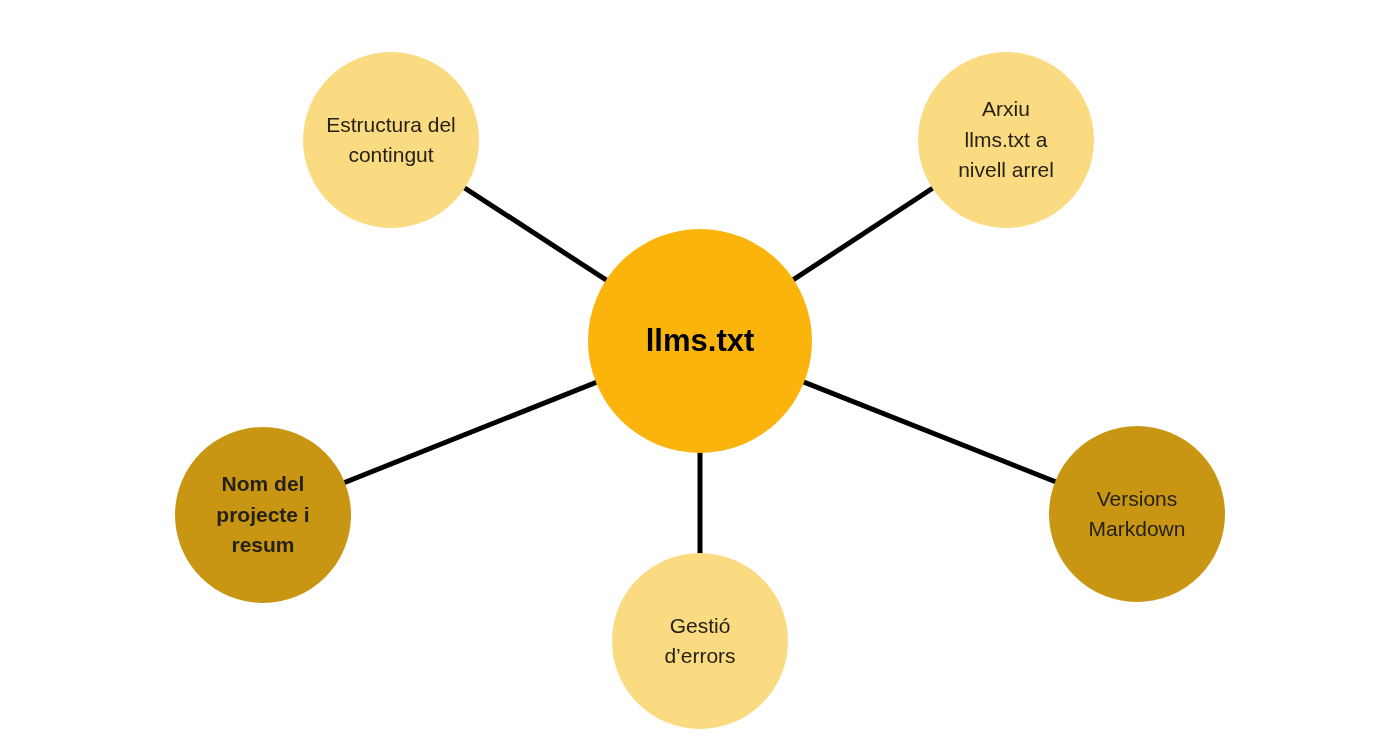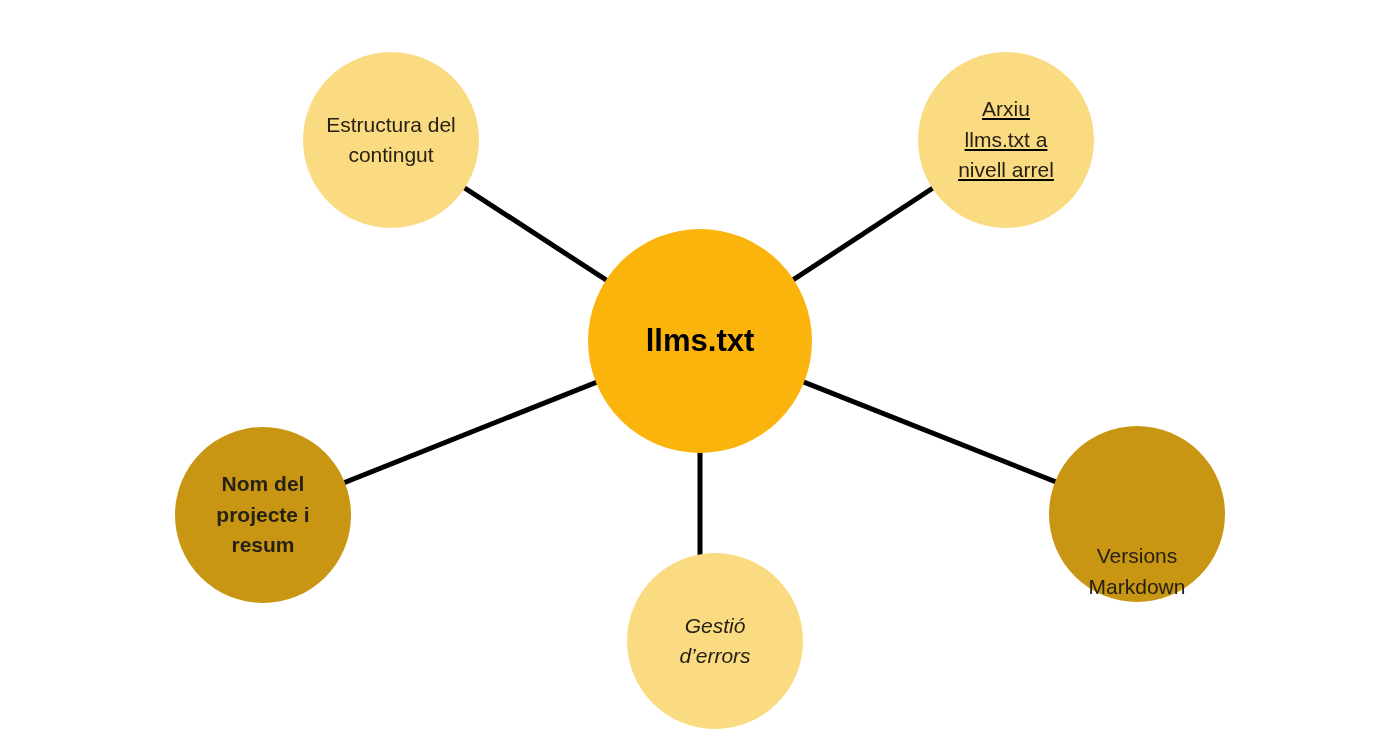--- a/index.html
+++ b/index.html
@@ -54,24 +54,24 @@
   }
   .node-central .label {
     color: var(--center-text);
     font-size: 31px;
     font-weight: 700;
     line-height: 1.2;
   }
   .tone-light { background: var(--light-fill); }
   .tone-dark  { background: var(--dark-fill); }
   .node-estructura { left: 303px;  top: 35px;  width: 176px; height: 176px; }
-  .node-arxiu      { left: 918px;  top: 35px;  width: 176px; height: 176px; text-decoration: underline; }
+  .node-arxiu      { left: 918px;  top: 35px;  width: 176px; height: 176px; }
   .node-nom        { left: 175px;  top: 410px; width: 176px; height: 176px; font-weight: bold; }
-  .node-versions   { left: 1049px; top: 409px; width: 176px; height: 176px; align-items: flex-end; }
-  .node-gestio     { left: 627px;  top: 536px; width: 176px; height: 176px; font-style: italic; }
+  .node-versions   { left: 1049px; top: 409px; width: 176px; height: 176px; }
+  .node-gestio     { left: 612px;  top: 536px; width: 176px; height: 176px; }
 </style>
 </head>
 <body>
 
 <div class="canvas">
 
   <svg class="connectors" viewBox="0 0 1400 750" xmlns="http://www.w3.org/2000/svg">
     <line x1="700" y1="324" x2="391" y2="123"></line>
     <line x1="700" y1="324" x2="1006" y2="123"></line>
     <line x1="700" y1="324" x2="263" y2="498"></line>

